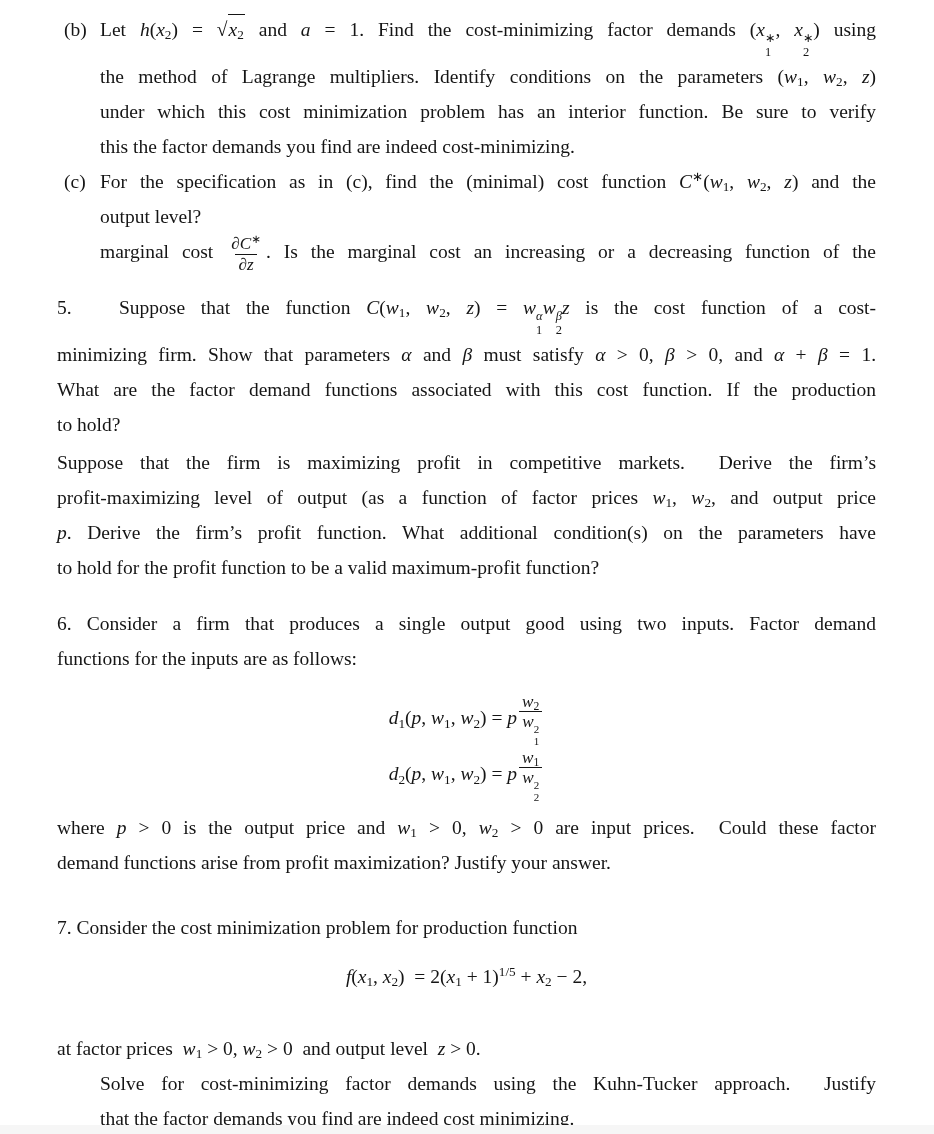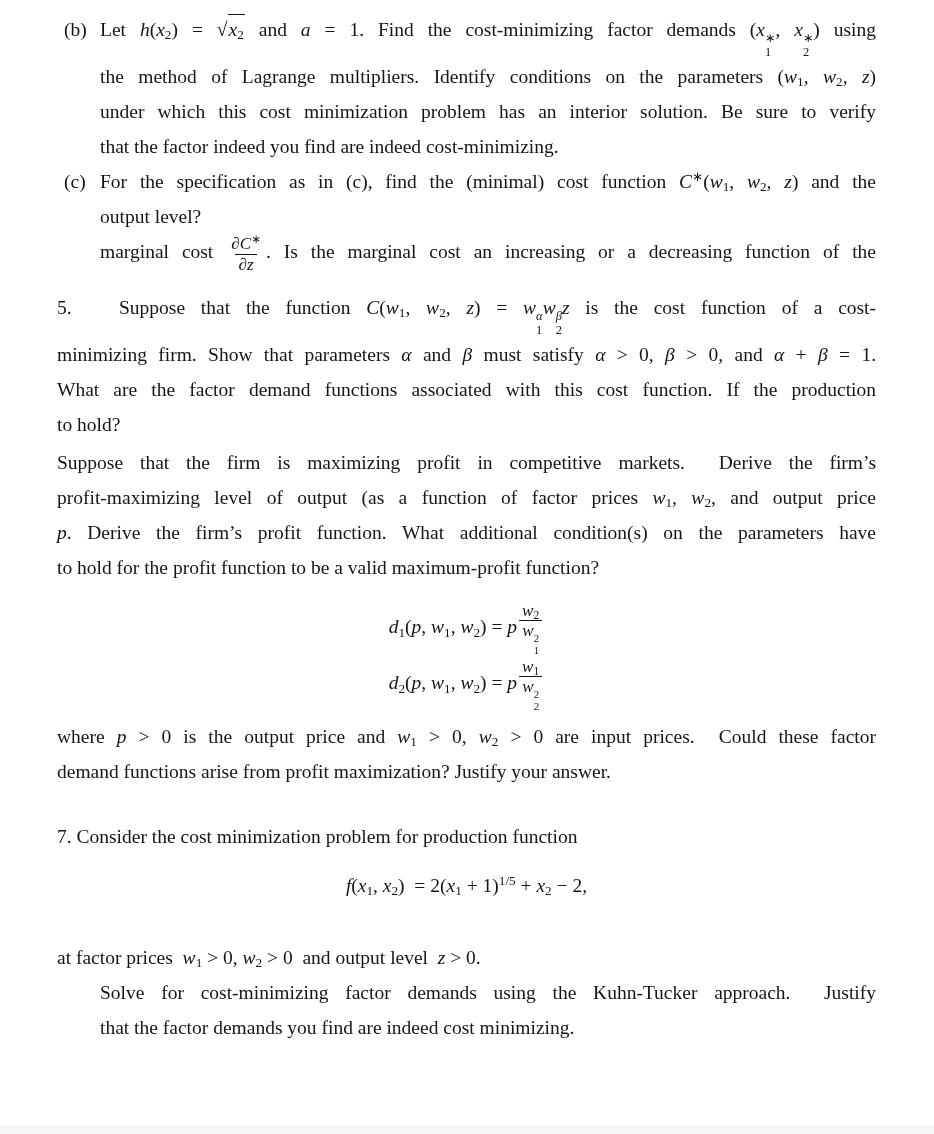--- a/index.html
+++ b/index.html
@@ -60,22 +60,22 @@
       <div class="item-label">(b)</div>
       <div class="item-body">
         <div class="line jl">Let <i>h</i>(<i>x</i><sub>2</sub>) = <span class="sqrt">√<span class="rad"><i>x</i><sub>2</sub></span></span> and <i>a</i> = 1. Find the cost-minimizing factor demands (<i>x</i><span class="ss">
               <sup>∗</sup>
               <sub>1</sub>
             </span>, <i>x</i><span class="ss">
               <sup>∗</sup>
               <sub>2</sub>
             </span>) using</div>
         <div class="line jl">the method of Lagrange multipliers. Identify conditions on the parameters (<i>w</i><sub>1</sub>, <i>w</i><sub>2</sub>, <i>z</i>)</div>
-        <div class="line jl">under which this cost minimization problem has an interior solution. Be sure to verify</div>
-        <div class="line ll">that the factor indeed you find are indeed cost-minimizing.</div>
+        <div class="line jl">under which this cost minimization problem has an interior function. Be sure to verify</div>
+        <div class="line ll">this the factor demands you find are indeed cost-minimizing.</div>
       </div>
     </div>
 
     <div class="item c-item">
       <div class="item-label">(c)</div>
       <div class="item-body">
         <div class="line jl">For the specification as in (c), find the (minimal) cost function <i>C</i><sup>∗</sup>(<i>w</i><sub>1</sub>, <i>w</i><sub>2</sub>, <i>z</i>) and the</div>
         <div class="line ll">output level?</div>
         <div class="line jl">marginal cost <span class="frac">
               <span class="fn">∂<i>C</i><sup>∗</sup></span>
@@ -97,20 +97,24 @@
       <div class="line ll">to hold?</div>
     </div>
 
     <div class="para q5p2">
       <div class="line jl">Suppose that the firm is maximizing profit in competitive markets.&nbsp; Derive the firm’s</div>
       <div class="line jl">profit-maximizing level of output (as a function of factor prices <i>w</i><sub>1</sub>, <i>w</i><sub>2</sub>, and output price</div>
       <div class="line jl"><i>p</i>. Derive the firm’s profit function. What additional condition(s) on the parameters have</div>
       <div class="line ll">to hold for the profit function to be a valid maximum-profit function?</div>
     </div>
 
+    <div class="para q6intro">
+      <div class="line jl">6. Consider a firm that produces a single output good using two inputs. Factor demand</div>
+      <div class="line ll">functions for the inputs are as follows:</div>
+    </div>
 
     <div class="eq-block">
       <div class="eq-line"><i>d</i><sub>1</sub>(<i>p</i>, <i>w</i><sub>1</sub>, <i>w</i><sub>2</sub>) = <i>p</i><span class="frac">
             <span class="fn"><i>w</i><sub>2</sub></span>
             <span class="fd"><i>w</i><span class="ss">
                 <sup>2</sup>
                 <sub>1</sub>
               </span></span>
           </span></div>
       <div class="eq-line"><i>d</i><sub>2</sub>(<i>p</i>, <i>w</i><sub>1</sub>, <i>w</i><sub>2</sub>) = <i>p</i><span class="frac">

